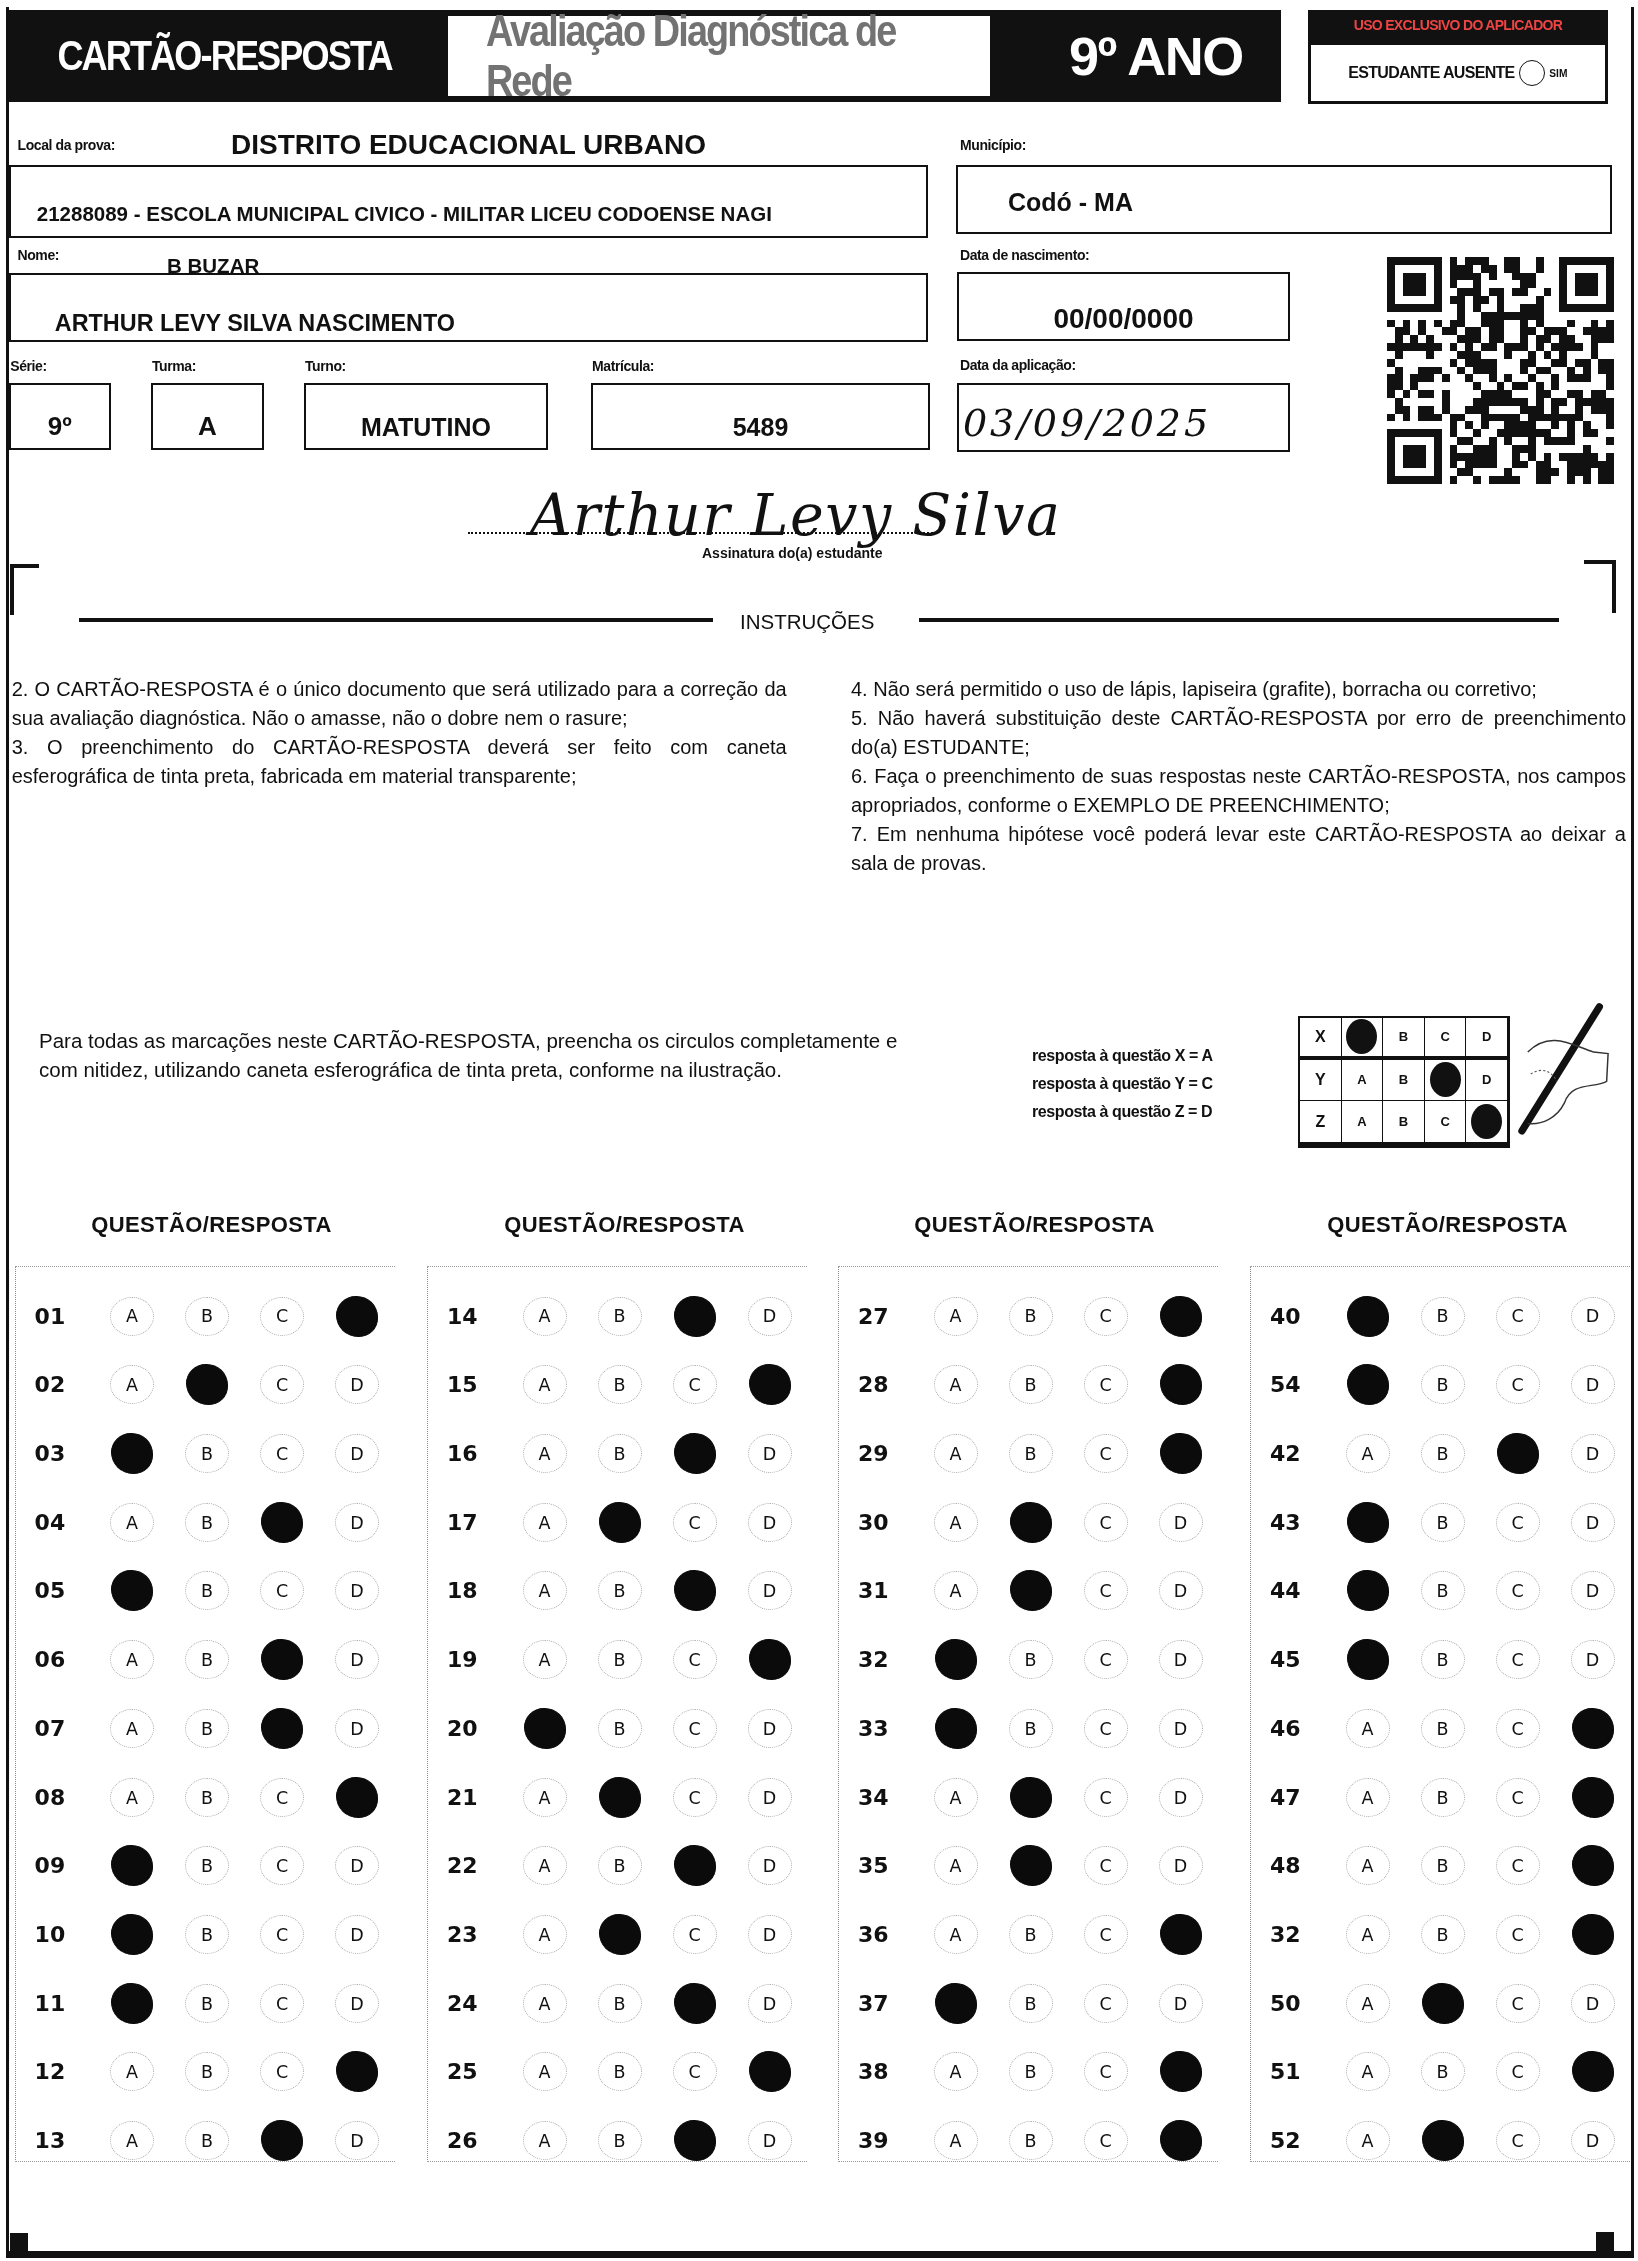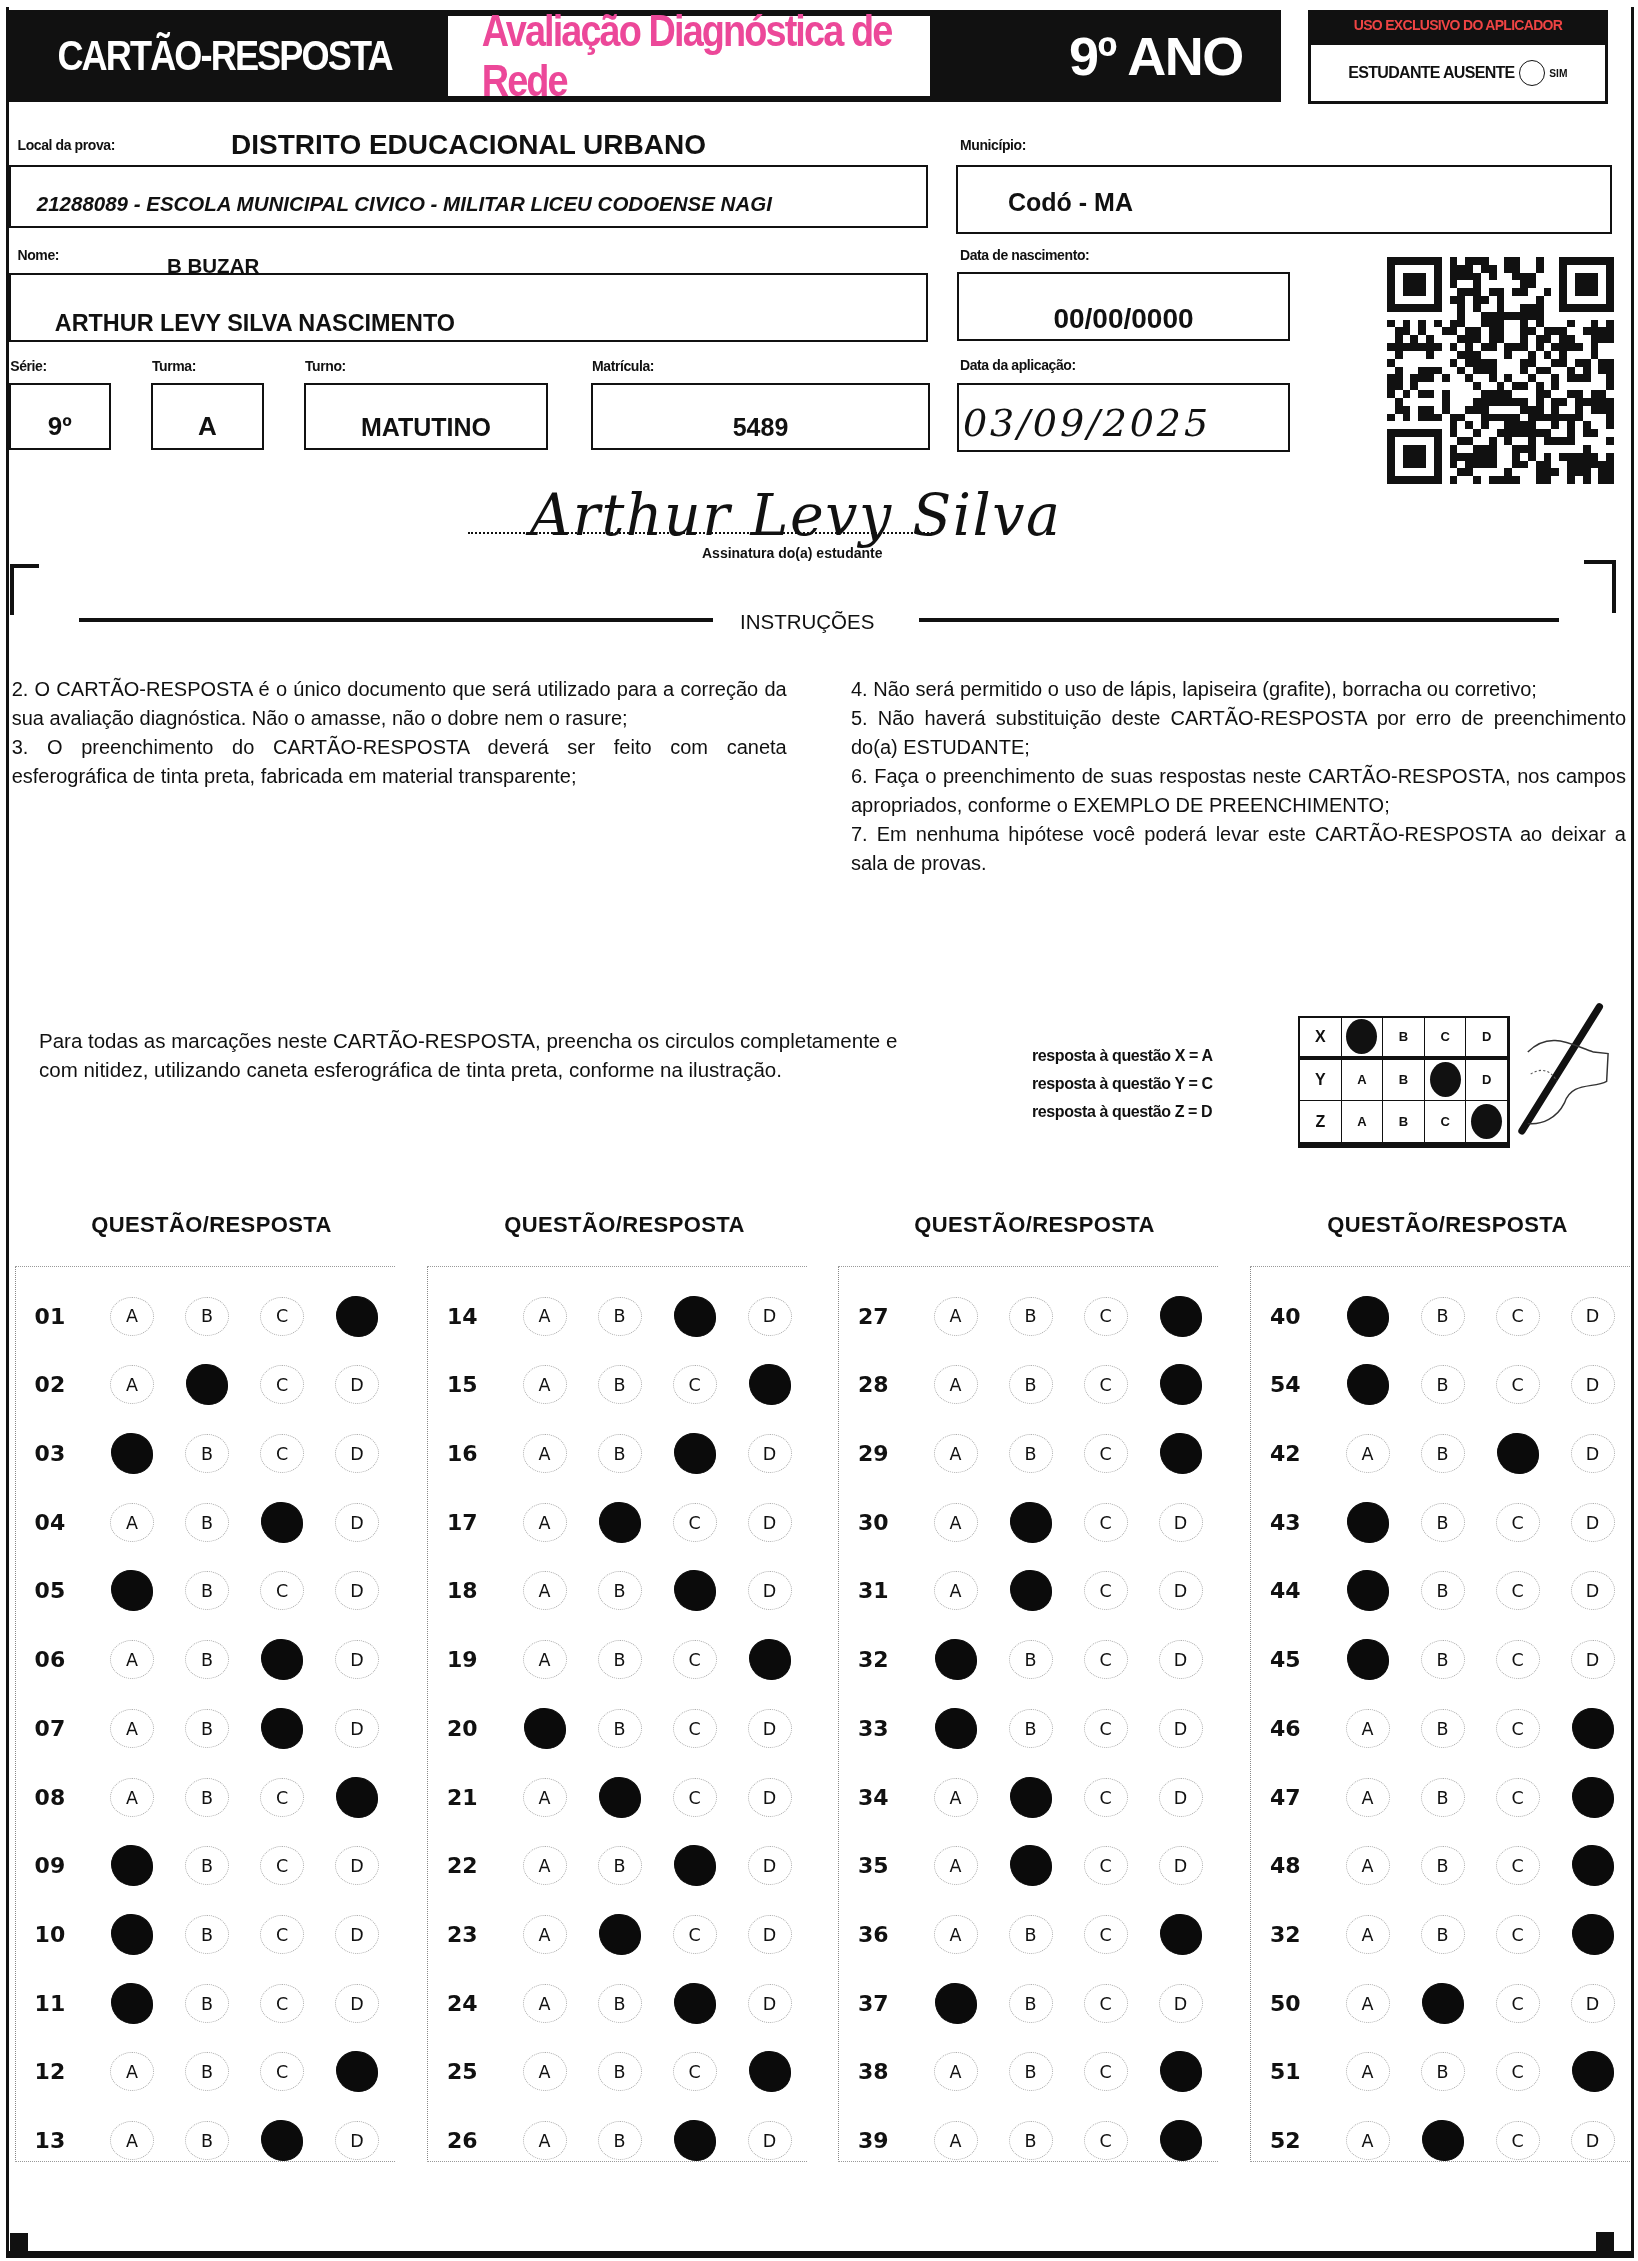--- a/index.html
+++ b/index.html
@@ -4,21 +4,21 @@
 <style>
   * { box-sizing: border-box; margin: 0; padding: 0; }
   html, body { width: 1639px; height: 2261px; background: #ffffff; overflow: hidden; }
   body { font-family: "Liberation Sans", "DejaVu Sans", sans-serif; color: #111; position: relative; }
 
   .sheet { position: absolute; left: 5.8px; top: 7.3px; width: 1628px; height: 2251px; border-left: 3.7px solid #111; border-right: 3.7px solid #111; border-bottom: 7.3px solid #111; }
 
   
   .header { position: absolute; left: 8.8px; top: 10.2px; width: 1272px; height: 92px; background: #111; }
   .h-title { position: absolute; left: 0; top: 0; width: 431px; height: 92px; color: #fff; font-family: "Liberation Sans", sans-serif; font-weight: bold; font-size: 42px; letter-spacing: -2.2px; display: flex; align-items: center; justify-content: center; transform: scaleX(0.86); }
-  .h-sub { position: absolute; left: 439px; top: 5.8px; width: 482px; height: 80px; background: #fff; color: #ec4899; font-weight: bold; font-size: 44px; letter-spacing: -2.2px; display: flex; align-items: center; justify-content: center; }
+  .h-sub { position: absolute; left: 439px; top: 5.8px; width: 542px; height: 80px; background: #fff; color: #737373; font-weight: bold; font-size: 44px; letter-spacing: -2.2px; display: flex; align-items: center; justify-content: center; }
   .h-sub span { display: inline-block; transform: scaleX(0.86); }
   .h-grade { position: absolute; left: 1030px; top: 0; width: 234px; height: 92px; color: #fff; font-weight: bold; font-size: 54px; display: flex; align-items: center; justify-content: center; letter-spacing: -1.5px; }
 
   .aplicador { position: absolute; left: 1308px; top: 10.2px; width: 300px; height: 94px; background: #111; }
   .aplic-title { color: #ef4444; font-size: 14px; font-weight: bold; text-align: center; padding-top: 7.3px; letter-spacing: -0.7px; }
   .aplic-box { position: absolute; left: 2.9px; top: 35px; width: 294px; height: 56px; background: #fff; display: flex; align-items: center; justify-content: center; gap: 4.4px; }
   .aplic-label { font-size: 16px; font-weight: bold; letter-spacing: -0.7px; }
   .aplic-bubble { width: 26px; height: 26px; border: 1.5px solid #111; border-radius: 50%; }
   .aplic-sim { font-size: 10.2px; font-weight: bold; }
 
@@ -95,21 +95,21 @@
   <div class="aplic-title">USO EXCLUSIVO DO APLICADOR</div>
   <div class="aplic-box">
     <span class="aplic-label">ESTUDANTE AUSENTE</span>
     <span class="aplic-bubble"></span>
     <span class="aplic-sim">SIM</span>
   </div>
 </div>
 
 <div class="label" style="left:17.5px; top:137px;">Local da prova:</div>
 <div class="big-local">DISTRITO EDUCACIONAL URBANO</div>
-<div class="fbox" style="left:8.8px; top:165px; width:919px; height:63px;font-style:italic;">
+<div class="fbox" style="left:8.8px; top:165px; width:919px; height:73px;">
   <span class="fval" style="font-size:20.5px; padding-left:26px; padding-bottom:10.2px;">21288089 - ESCOLA MUNICIPAL CIVICO - MILITAR LICEU CODOENSE NAGI</span>
 </div>
 
 <div class="label" style="left:960px; top:137px;">Município:</div>
 <div class="fbox" style="left:956px; top:165px; width:656px; height:69px;">
   <span class="fval" style="padding-left:50px; padding-bottom:14.6px; font-size:25px;">Codó - MA</span>
 </div>
 
 <div class="label" style="left:17.5px; top:247px;">Nome:</div>
 <div class="nome-extra">B BUZAR</div>

